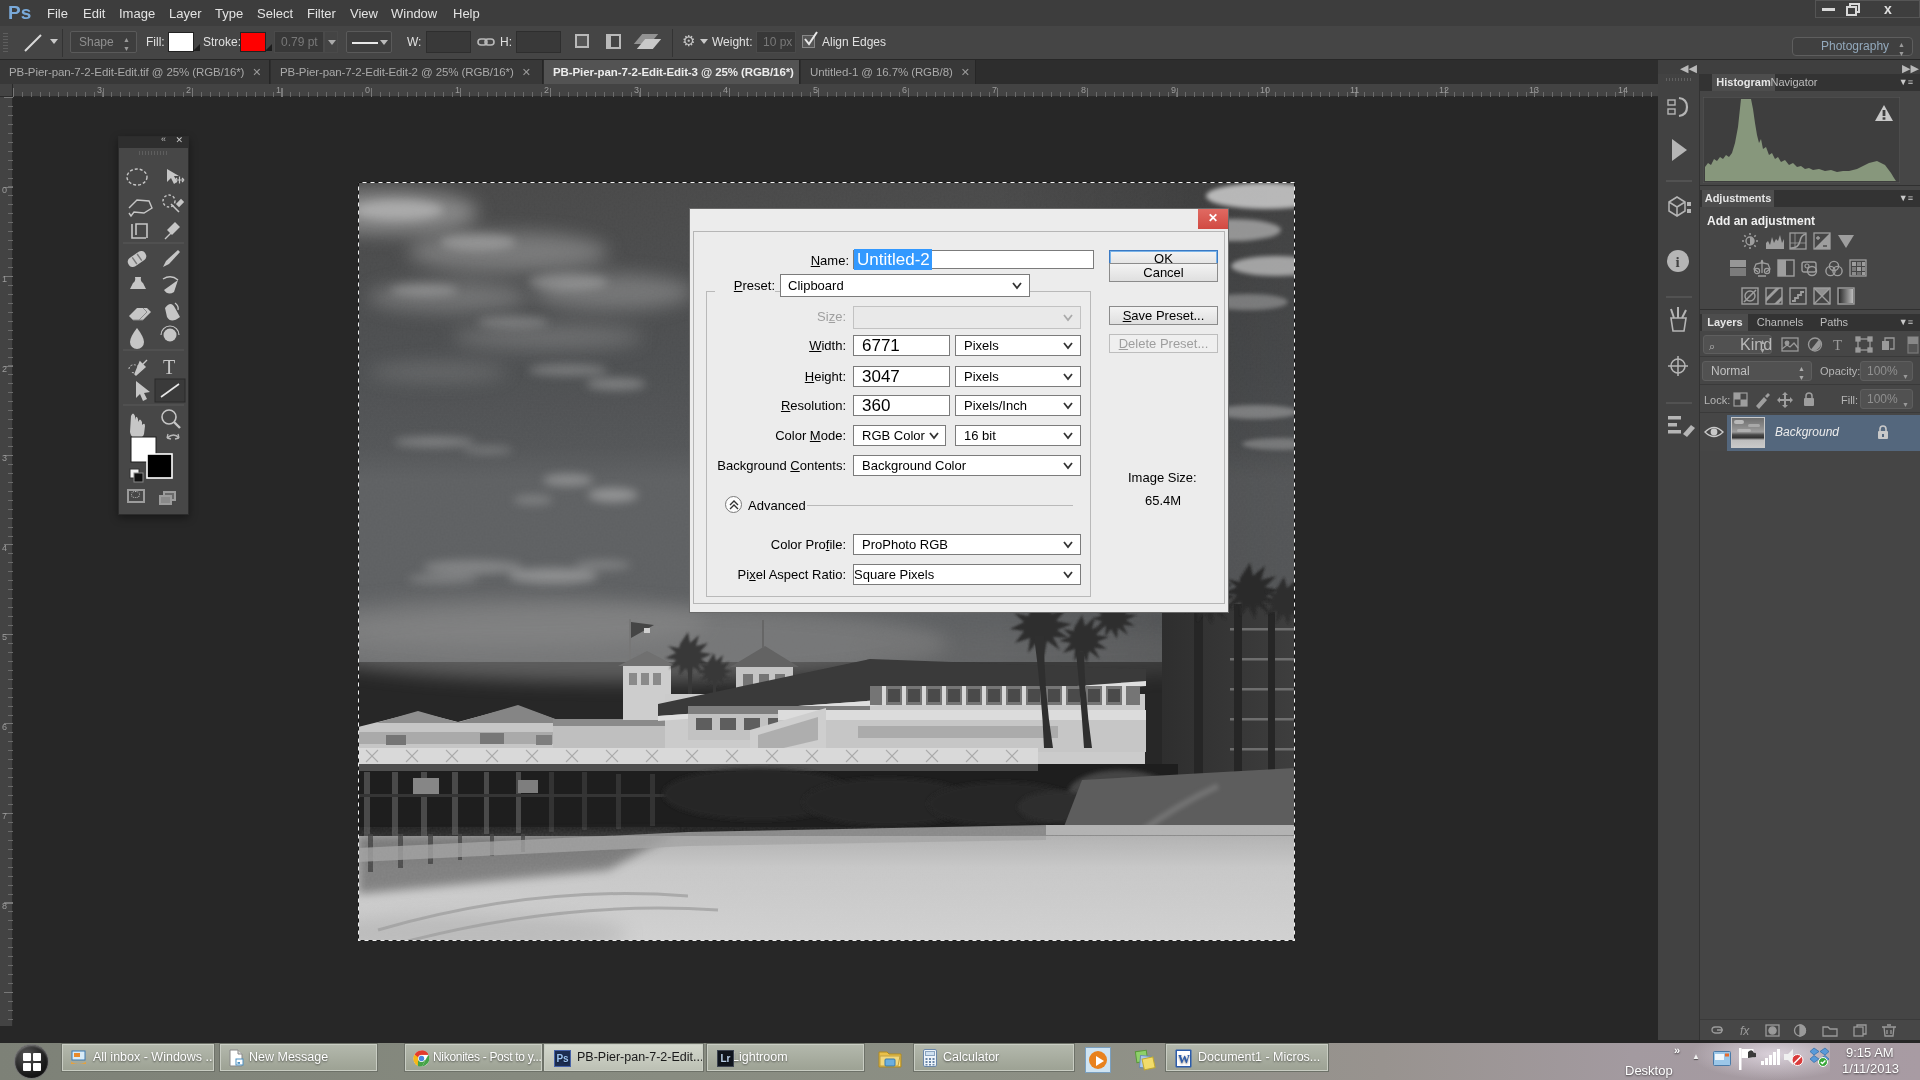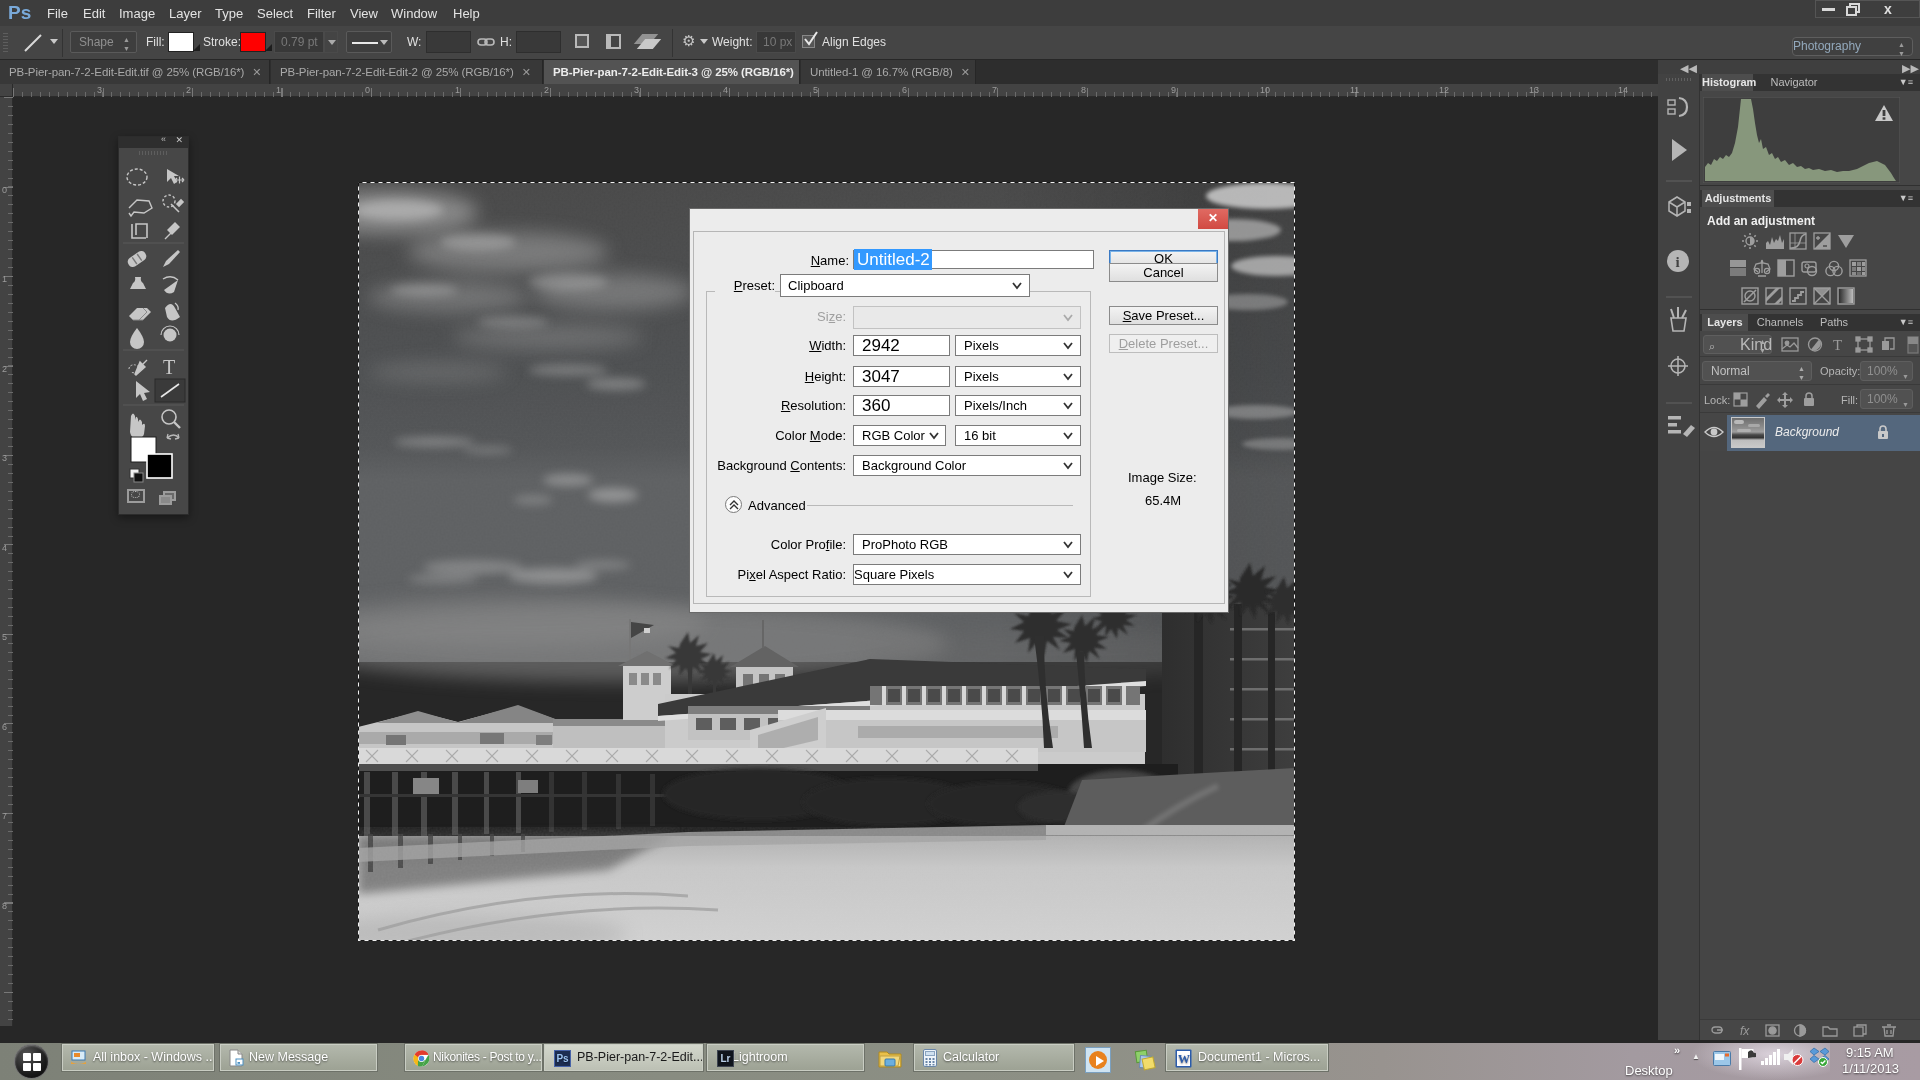--- a/index.html
+++ b/index.html
@@ -107,21 +107,21 @@
     <div class="abs" style="left:672px;top:3px;width:1px;height:28px;background:#333;"></div>
     <span class="abs" style="left:682px;top:6px;color:#c5c5c5;font-size:15px;">⚙</span>
     <div class="abs" style="left:700px;top:13px;width:0;height:0;border-left:4px solid transparent;border-right:4px solid transparent;border-top:5px solid #c9c9c9;"></div>
     <span class="abs" style="left:712px;top:9px;color:#e0e0e0;font-size:12px;">Weight:</span>
     <div class="abs" style="left:756px;top:5px;width:40px;height:22px;background:#383838;border:1px solid #4a4a4a;color:#787878;font-size:12px;line-height:20px;padding-left:6px;">10 px</div>
     <div class="abs" style="left:802px;top:9px;width:13px;height:13px;background:#565656;border:1px solid #888;"></div>
     <svg class="abs" style="left:801px;top:3px;" width="18" height="18" viewBox="0 0 18 18">
         <path d="M4,10 l4,5 l8,-12" fill="none" stroke="#e8e8e8" stroke-width="2"></path>
       </svg>
     <span class="abs" style="left:822px;top:9px;color:#e0e0e0;font-size:12px;">Align Edges</span>
-    <div class="abs" style="left:1792px;top:11px;width:121px;height:19px;background:#404040;border:1px solid #5e5e5e;border-radius:4px;color:#93a9bc;font-size:12px;line-height:17px;padding-left:0;">Photography<span style="position:absolute;right:7px;top:-2px;color:#9a9a9a;font-size:7px;">▲</span><span style="position:absolute;right:7px;top:7px;color:#9a9a9a;font-size:7px;">▼</span></div>
+    <div class="abs" style="left:1792px;top:11px;width:121px;height:19px;background:#404040;border:1px solid #5e5e5e;border-radius:4px;color:#93a9bc;font-size:12px;line-height:17px;padding-left:28px;">Photography<span style="position:absolute;right:7px;top:-2px;color:#9a9a9a;font-size:7px;">▲</span><span style="position:absolute;right:7px;top:7px;color:#9a9a9a;font-size:7px;">▼</span></div>
   </div>
 
   <div class="abs" id="tabbar">
     <div class="tab" style="left:0px;width:270px;">PB-Pier-pan-7-2-Edit-Edit.tif @ 25% (RGB/16*)<span class="x">✕</span></div>
     <div class="tab" style="left:271px;width:272px;">PB-Pier-pan-7-2-Edit-Edit-2 @ 25% (RGB/16*)<span class="x">✕</span></div>
     <div class="tab active" style="left:544px;width:256px;font-weight:bold;">PB-Pier-pan-7-2-Edit-Edit-3 @ 25% (RGB/16*)<span class="x">✕</span></div>
     <div class="tab" style="left:801px;width:175px;">Untitled-1 @ 16.7% (RGB/8)<span class="x">✕</span></div>
   </div>
   <div class="abs" id="rdock-top"></div>
 
@@ -585,21 +585,21 @@
           <rect x="10" y="349" width="9" height="3.5" stroke="none"></rect>
           <rect x="10" y="356" width="13" height="3.5" stroke="none"></rect>
           <path d="M25,360 l8,-9 l4,3 l-8,9 z" stroke="none"></path>
         </g>
       </svg>
     </div>
 
     <div class="abs" style="left:42px;top:14px;width:220px;height:966px;background:#464646;">
 
       <div class="abs" style="left:0;top:0;width:220px;height:17px;background:#333;">
-        <div class="abs" style="left:2px;top:0;width:51px;height:17px;background:#4d4d4d;color:#e6e6e6;font-weight:bold;font-size:11px;text-align:center;line-height:17px;">Histogram</div>
+        <div class="abs" style="left:12px;top:0;width:63px;height:17px;background:#4d4d4d;color:#e6e6e6;font-weight:bold;font-size:11px;text-align:center;line-height:17px;">Histogram</div>
         <div class="abs" style="left:65px;top:0;width:58px;height:17px;color:#bdbdbd;font-size:11px;text-align:center;line-height:17px;">Navigator</div>
         <span class="abs" style="right:8px;top:3px;color:#c9c9c9;font-size:9px;">▼<span style="letter-spacing:-1px">≡</span></span>
       </div>
       <div class="abs" style="left:0;top:17px;width:220px;height:95px;background:#464646;border-bottom:1px solid #303030;">
         <svg class="abs" style="left:3px;top:6px;" width="197" height="86" viewBox="0 0 197 86">
           <rect x="0" y="0" width="197" height="86" fill="#3e3e3e" stroke="#5a5a5a" stroke-width="1"></rect>
           <path d="M2,84 L2,70 L5,66 L8,68 L11,62 L14,64 L17,60 L20,62 L23,58 L26,60 L29,56 L32,46 L35,30 L38,2 L48,2 L50,12 L52,26 L54,38 L56,46 L58,42 L60,52 L63,50 L66,58 L69,56 L72,62 L75,60 L78,65 L82,63 L86,68 L90,66 L94,70 L98,69 L102,72 L106,71 L110,73 L116,72 L122,74 L128,73 L134,75 L140,74 L146,74 L150,73 L154,72 L158,70 L162,68 L166,66 L170,65 L174,64 L178,66 L182,68 L185,72 L188,76 L191,81 L193,84 z" fill="#87977c"></path>
           <path d="M181,8 l9,16 l-18,0 z" fill="#c9c9c9" stroke="none"></path>
           <rect x="179.6" y="13" width="2.8" height="6" fill="#3e3e3e"></rect>
           <rect x="179.6" y="20.3" width="2.8" height="2.4" fill="#3e3e3e"></rect>
@@ -955,21 +955,21 @@
     <div class="cmb" style="left:90px;top:65px;width:250px;height:23px;line-height:21px;padding-left:7px;">Clipboard<svg style="position:absolute;right:7px;top:7px;" width="10" height="8" viewBox="0 0 10 8">
           <path d="M1,1 L5,6 L9,1" fill="none" stroke="#333" stroke-width="1.8"></path>
         </svg></div>
     <div class="lbl" style="left:56px;top:100px;width:100px;color:#9f9f9f;">Si<u>z</u>e:</div>
     <div class="cmb" style="left:163px;top:97px;width:228px;height:23px;background:#e9e9e9;border-color:#c2c2c2;">
         <svg style="position:absolute;right:7px;top:7px;" width="10" height="8" viewBox="0 0 10 8">
           <path d="M1,1 L5,6 L9,1" fill="none" stroke="#aaa" stroke-width="1.8"></path>
         </svg>
       </div>
     <div class="lbl" style="left:56px;top:129px;width:100px;"><u>W</u>idth:</div>
-    <div class="fld" style="left:163px;top:126px;width:97px;height:21px;line-height:19px;padding-left:8px;">2942</div>
+    <div class="fld" style="left:163px;top:126px;width:97px;height:21px;line-height:19px;padding-left:8px;">6771</div>
     <div class="cmb" style="left:265px;top:126px;width:126px;height:21px;line-height:19px;padding-left:8px;">Pixels<svg style="position:absolute;right:7px;top:6px;" width="10" height="8" viewBox="0 0 10 8">
           <path d="M1,1 L5,6 L9,1" fill="none" stroke="#333" stroke-width="1.8"></path>
         </svg></div>
     <div class="lbl" style="left:56px;top:160px;width:100px;"><u>H</u>eight:</div>
     <div class="fld" style="left:163px;top:157px;width:97px;height:21px;line-height:19px;padding-left:8px;">3047</div>
     <div class="cmb" style="left:265px;top:157px;width:126px;height:21px;line-height:19px;padding-left:8px;">Pixels<svg style="position:absolute;right:7px;top:6px;" width="10" height="8" viewBox="0 0 10 8">
           <path d="M1,1 L5,6 L9,1" fill="none" stroke="#333" stroke-width="1.8"></path>
         </svg></div>
     <div class="lbl" style="left:26px;top:189px;width:130px;"><u>R</u>esolution:</div>
     <div class="fld" style="left:163px;top:186px;width:97px;height:21px;line-height:19px;padding-left:8px;">360</div>

